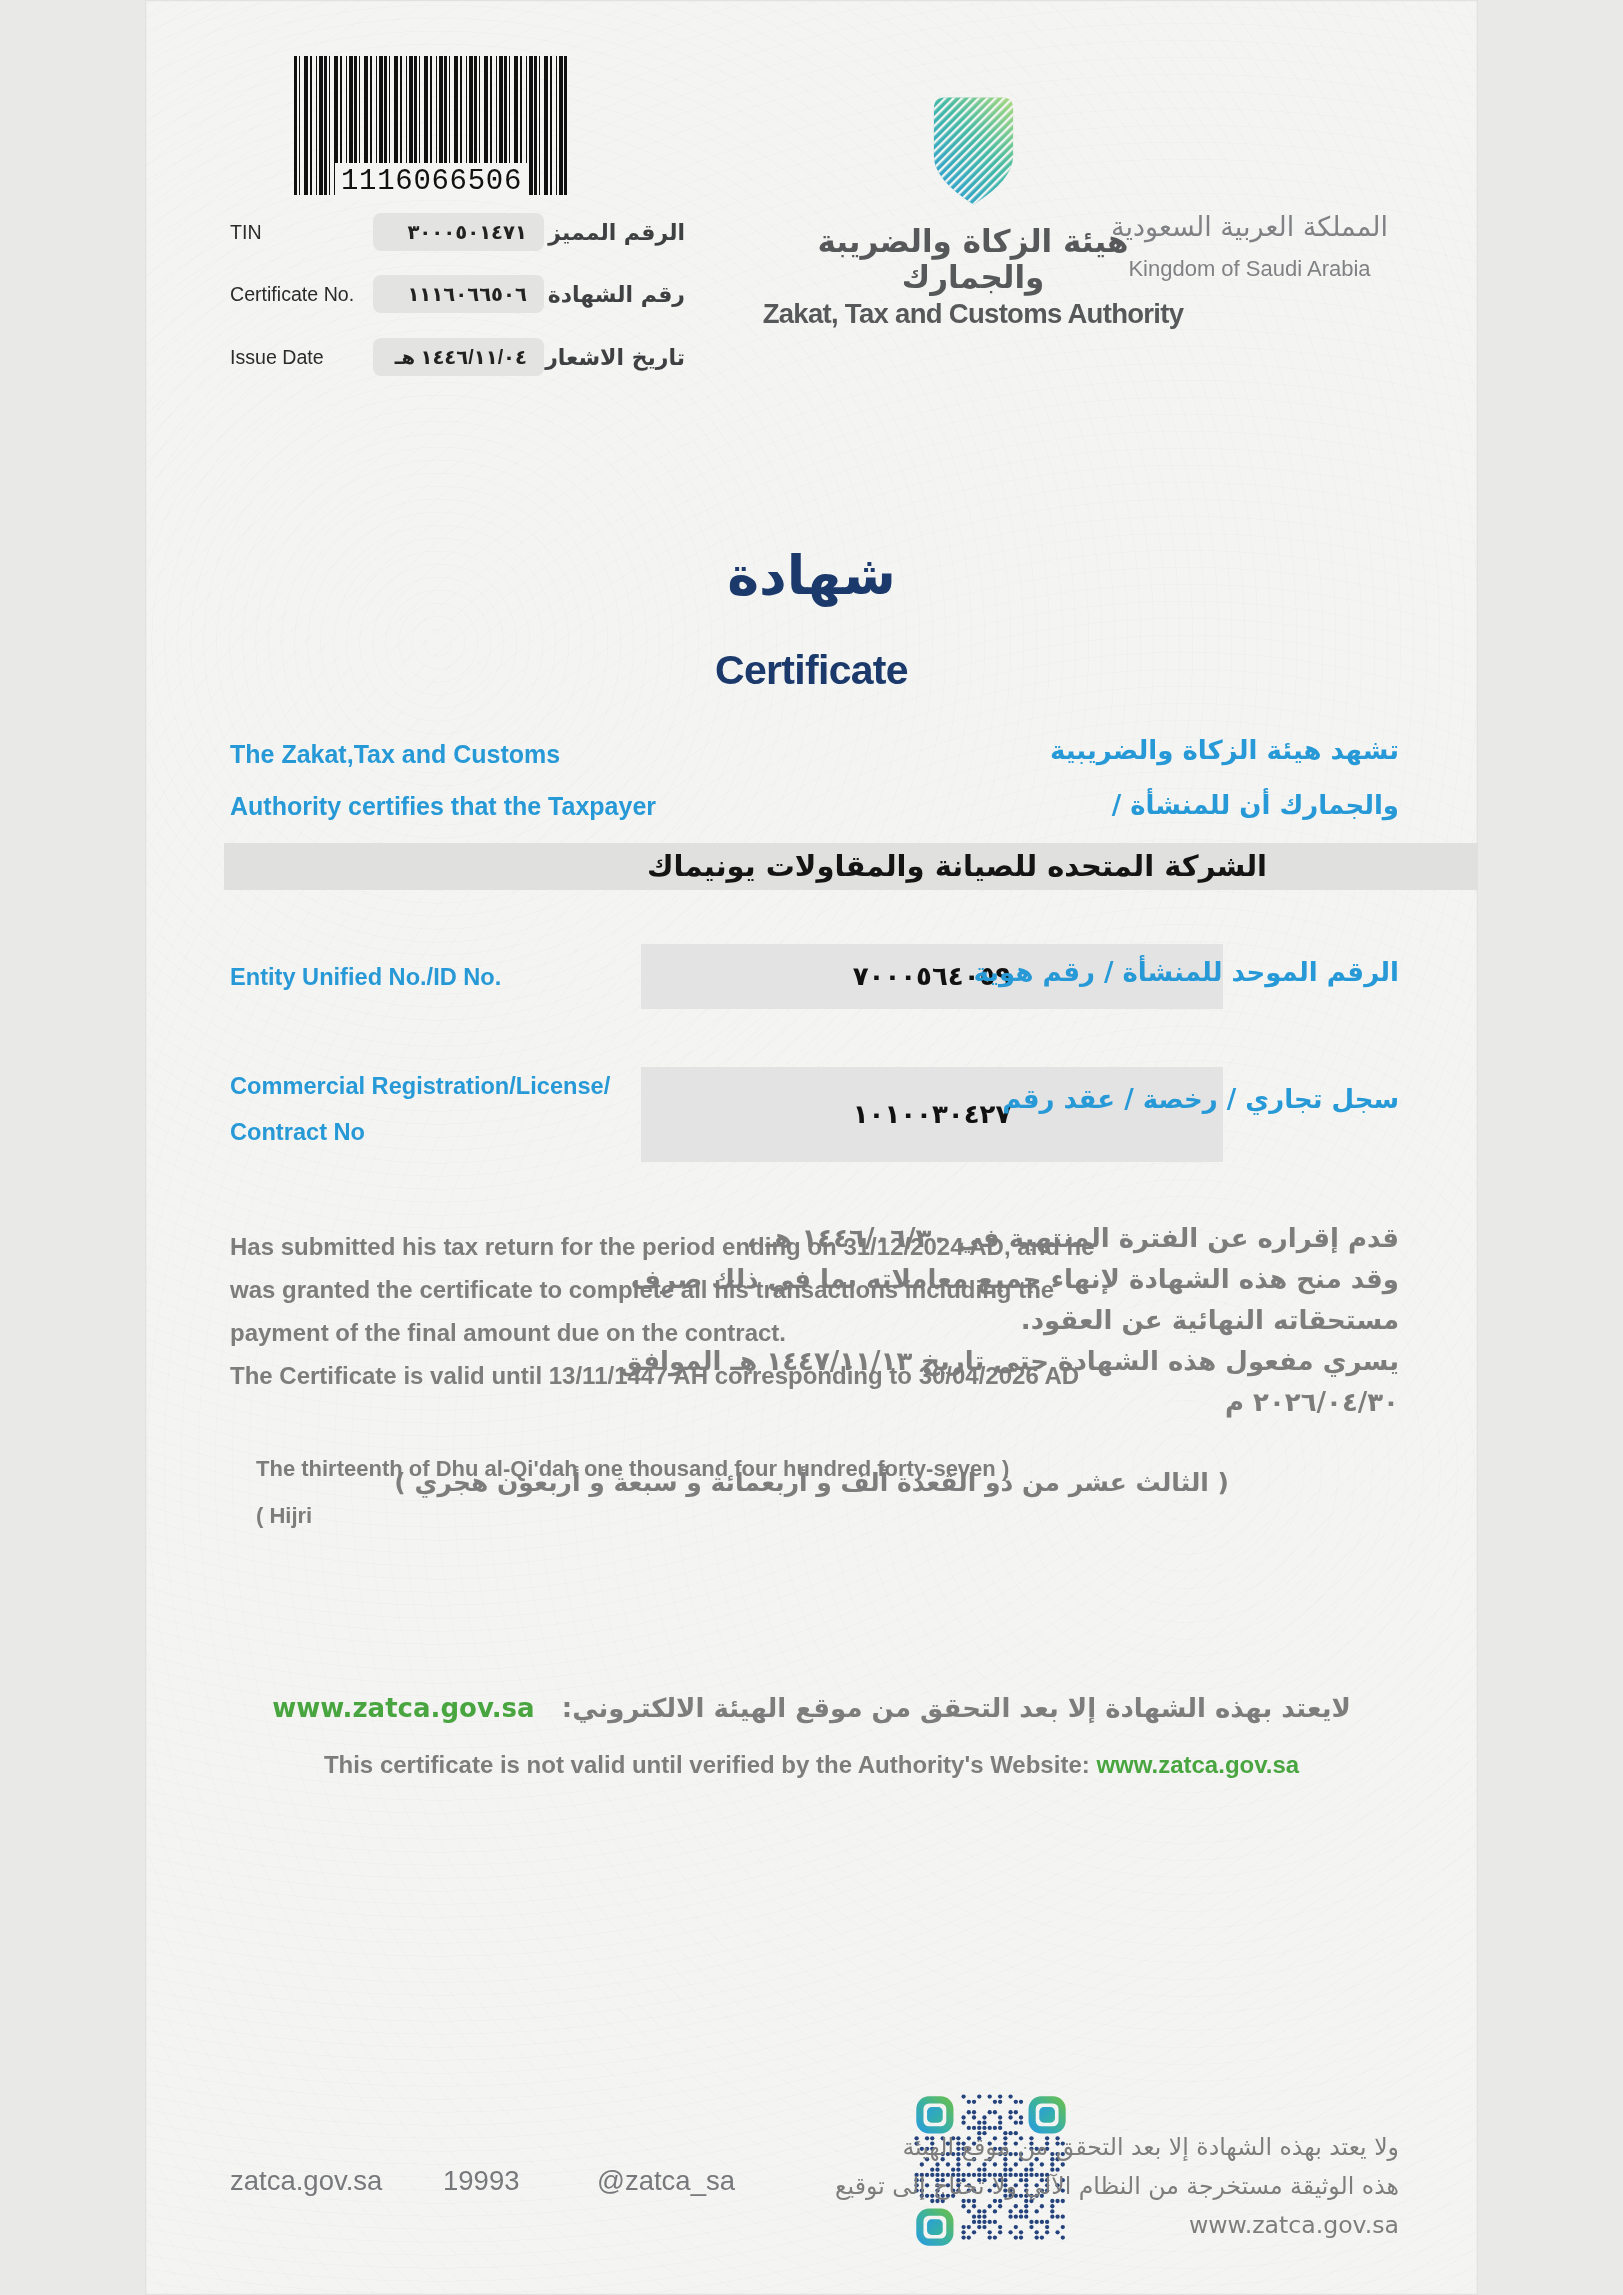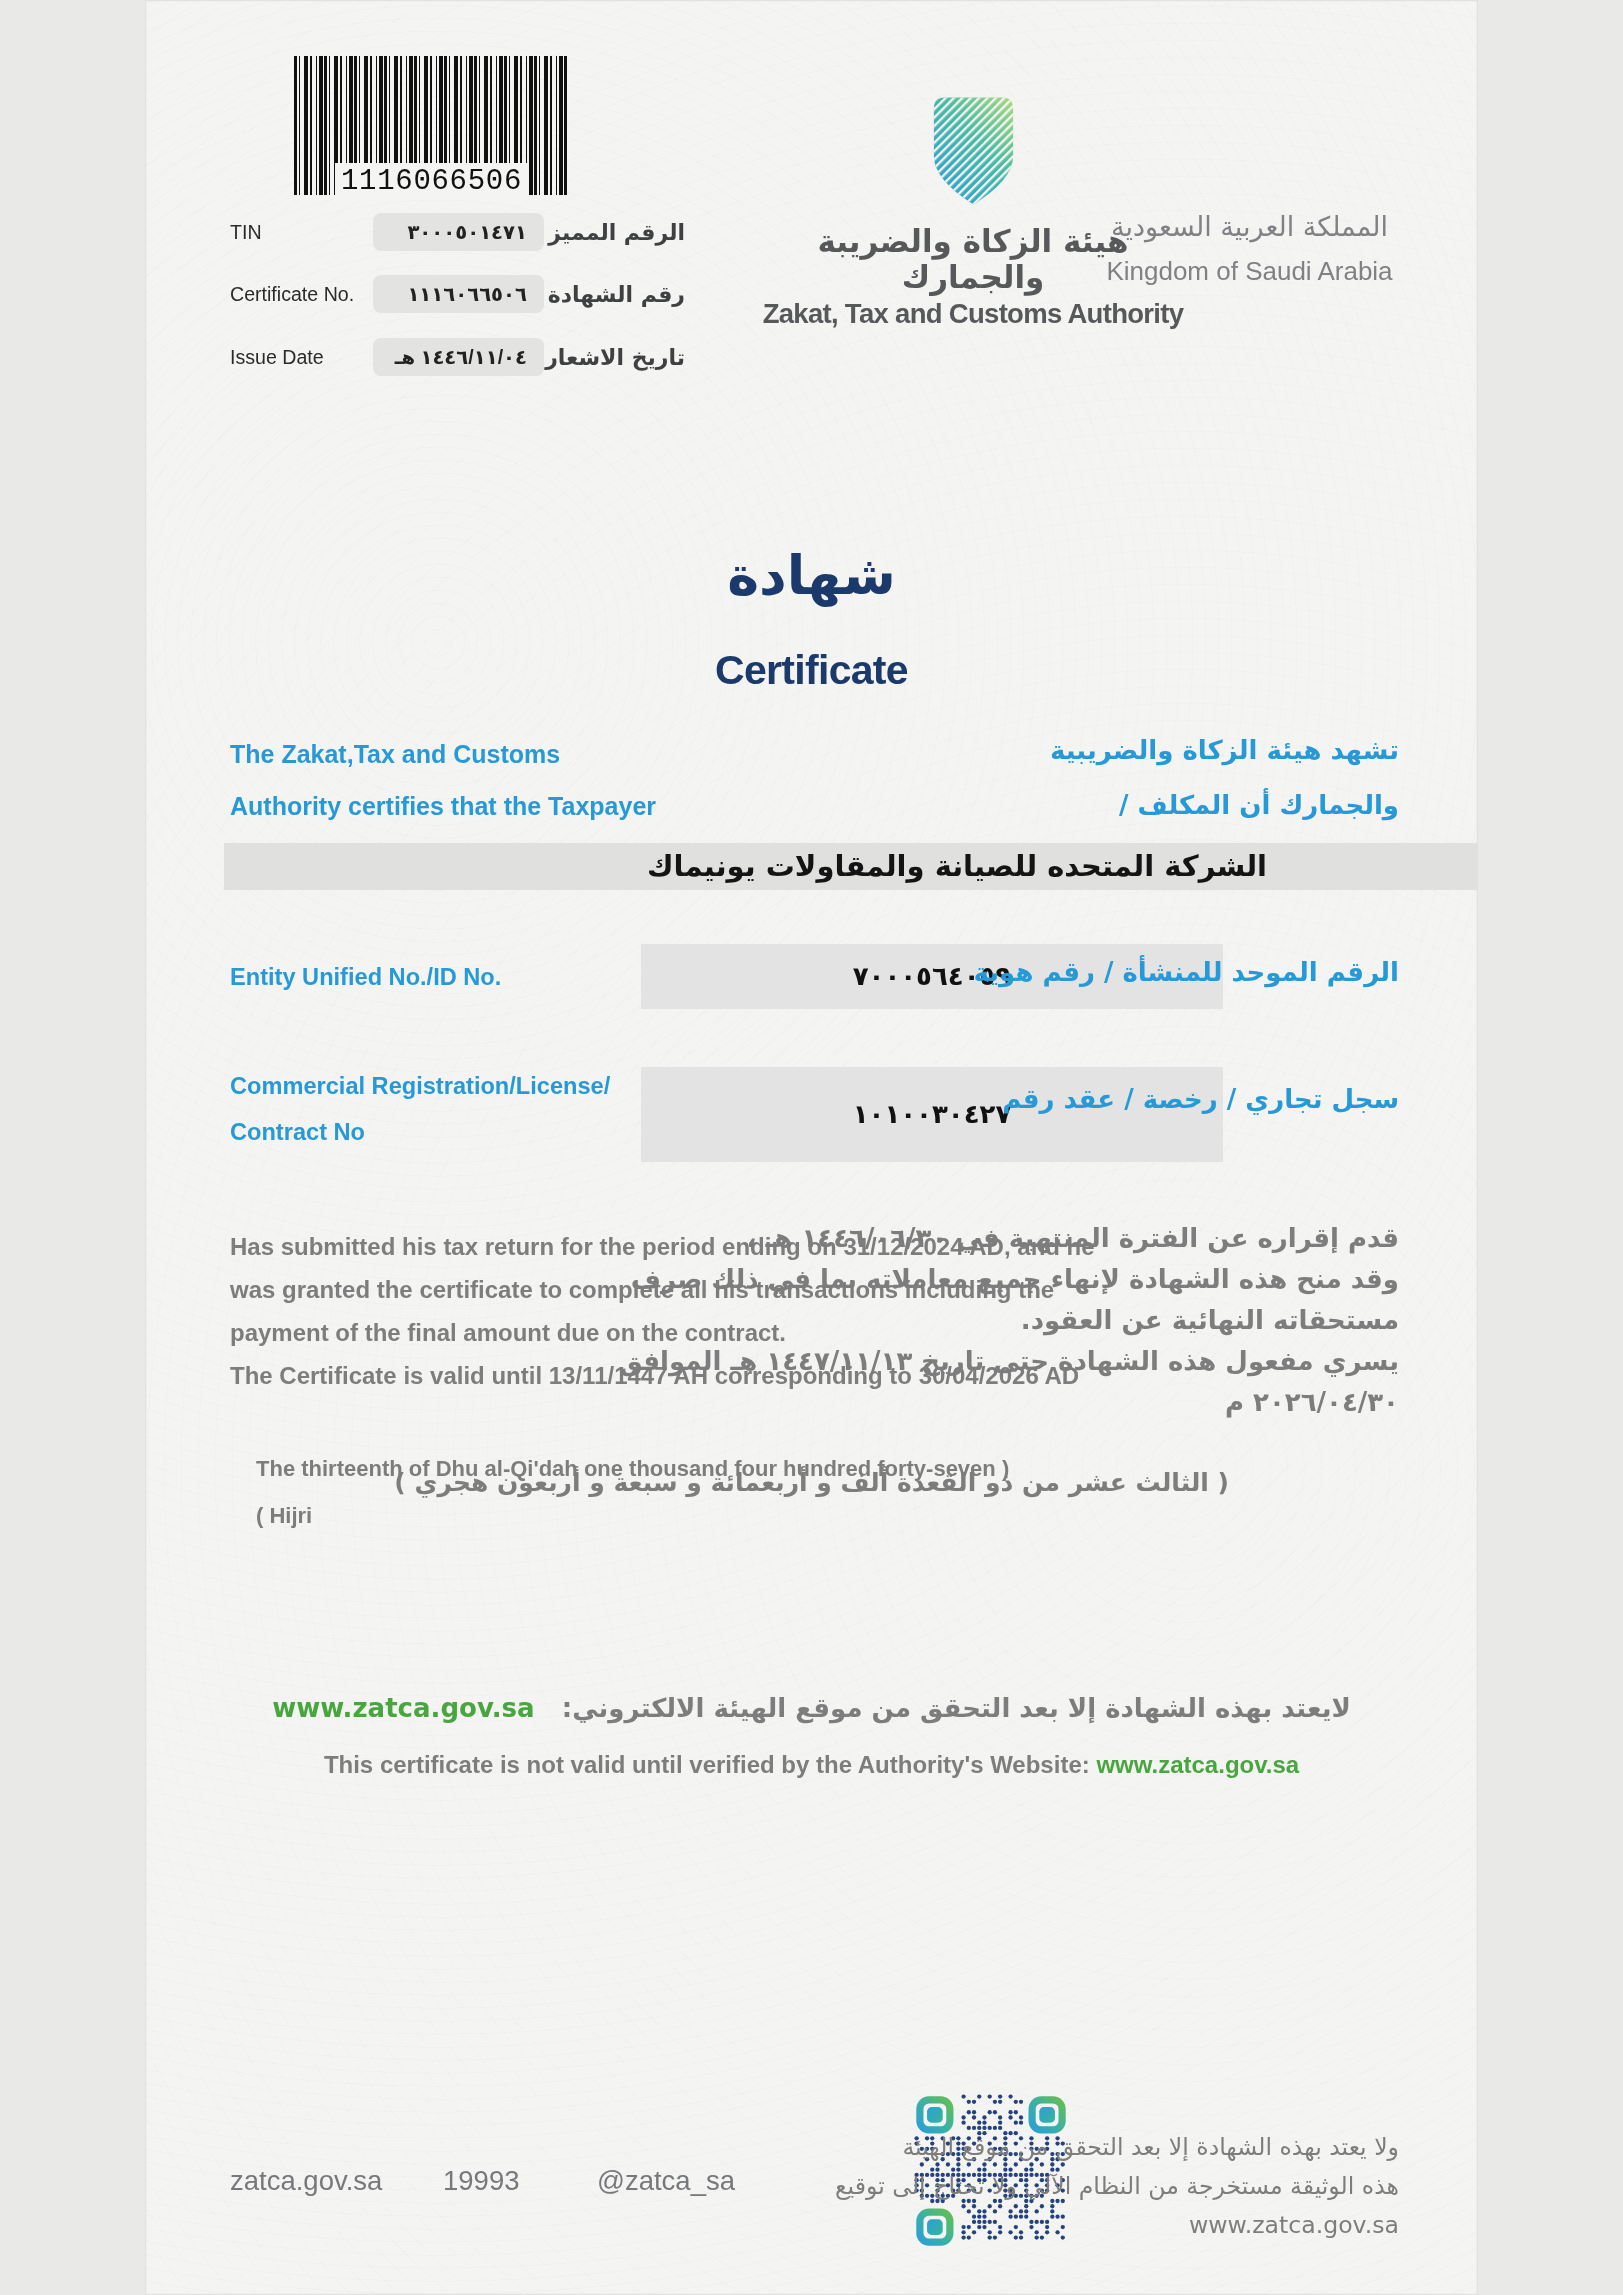--- a/index.html
+++ b/index.html
@@ -41,21 +41,21 @@
     line-height:39px;font-weight:bold;font-family:"DejaVu Sans",sans-serif;}
 
   
   .logo-wrap{left:609px;top:92px;width:438px;text-align:center;}
   .logo-shield{width:99px;height:118px;}
   .org-ar{margin-top:10.5px;font-size:31px;font-weight:bold;color:#57585a;font-family:"DejaVu Sans",sans-serif;}
   .org-en{margin-top:3.9px;font-size:27.5px;font-weight:bold;color:#57585a;letter-spacing:-0.7px;}
 
   .kingdom{right:52px;top:211px;width:353px;text-align:center;color:#808184;}
   .kingdom-ar{font-size:27px;font-family:"DejaVu Sans",sans-serif;}
-  .kingdom-en{margin-top:14.4px;font-size:26px;}
+  .kingdom-en{margin-top:14.4px;font-size:22px;}
 
   
   .title-ar{left:0;top:544px;width:100%;text-align:center;
     font-size:54px;font-weight:bold;color:#1b3a6b;font-family:"DejaVu Sans",sans-serif;}
   .title-en{left:0;top:647px;width:100%;text-align:center;
     font-size:41px;font-weight:bold;color:#1b3a6b;letter-spacing:-0.7px;}
 
   
   .intro-en{left:85px;top:728px;font-size:25px;font-weight:bold;color:#2699d6;line-height:52px;}
   .intro-ar{right:79px;top:723px;text-align:right;font-size:26px;font-weight:bold;color:#2699d6;
@@ -146,21 +146,21 @@
 
   <div class="abs title-en">Certificate</div>
   <div class="abs title-ar">شهادة</div>
 
   <div class="abs intro-en">
     <div>The Zakat,Tax and Customs</div>
     <div>Authority certifies that the Taxpayer</div>
   </div>
   <div class="abs intro-ar rtl">
     <div>تشهد هيئة الزكاة والضريبية</div>
-    <div>والجمارك أن المكلف /</div>
+    <div>والجمارك أن للمنشأة /</div>
   </div>
 
   <div class="abs name-bar rtl">الشركة المتحده للصيانة والمقاولات يونيماك</div>
 
   <div class="abs field-label-en" style="top:954px;">Entity Unified No./ID No.</div>
   <div class="abs field-box rtl" style="top:944px;height:65px;line-height:65px;">٧٠٠٠٥٦٤٠٥٩</div>
   <div class="abs field-label-ar rtl" style="top:957px;">الرقم الموحد للمنشأة / رقم هوية</div>
 
   <div class="abs field-label-en" style="top:1063px;line-height:46px;">
     <div>Commercial Registration/License/</div>

